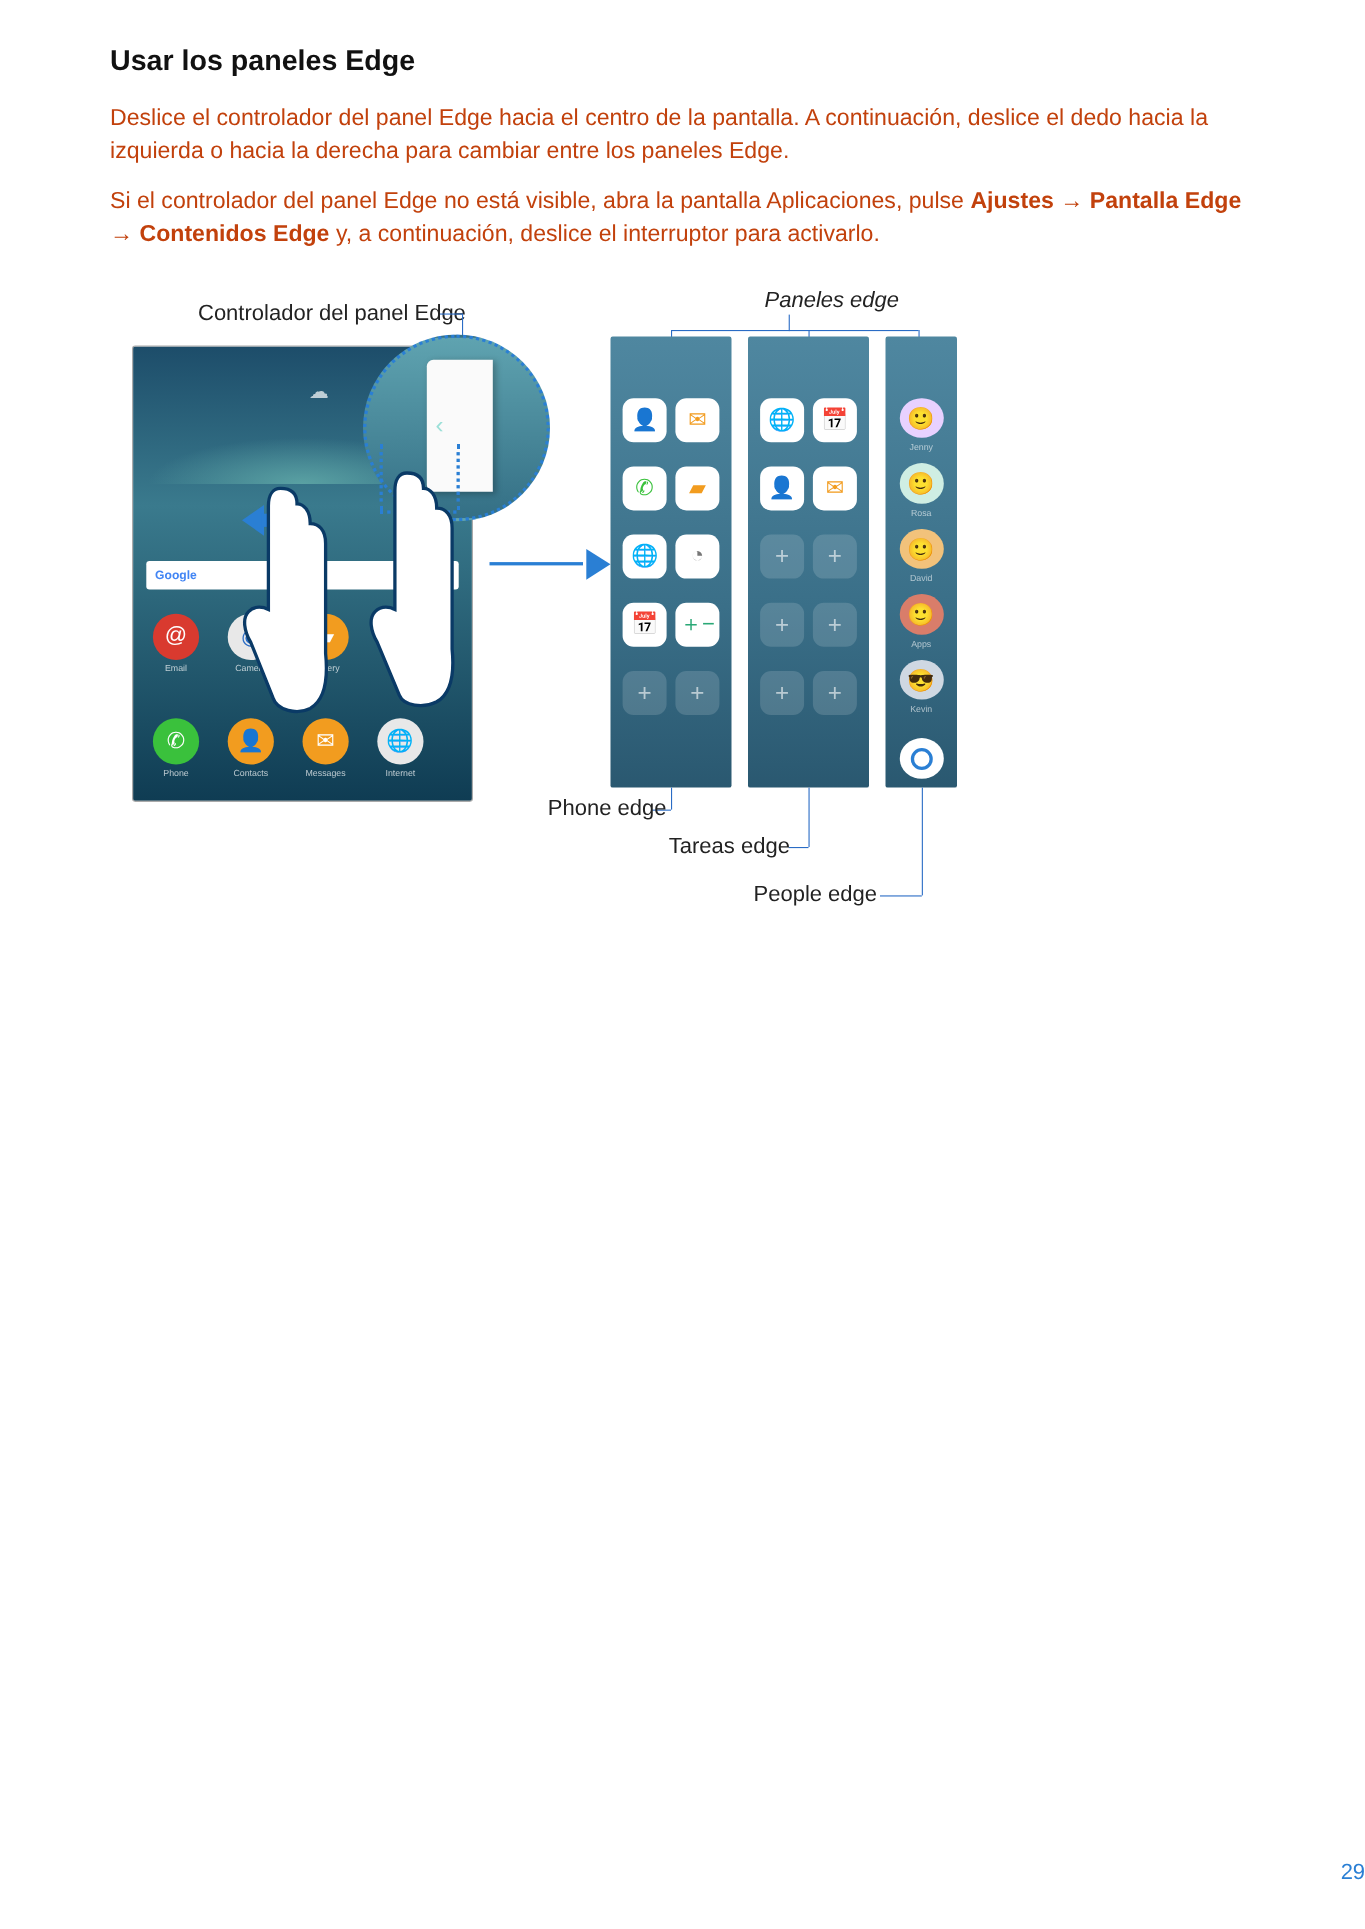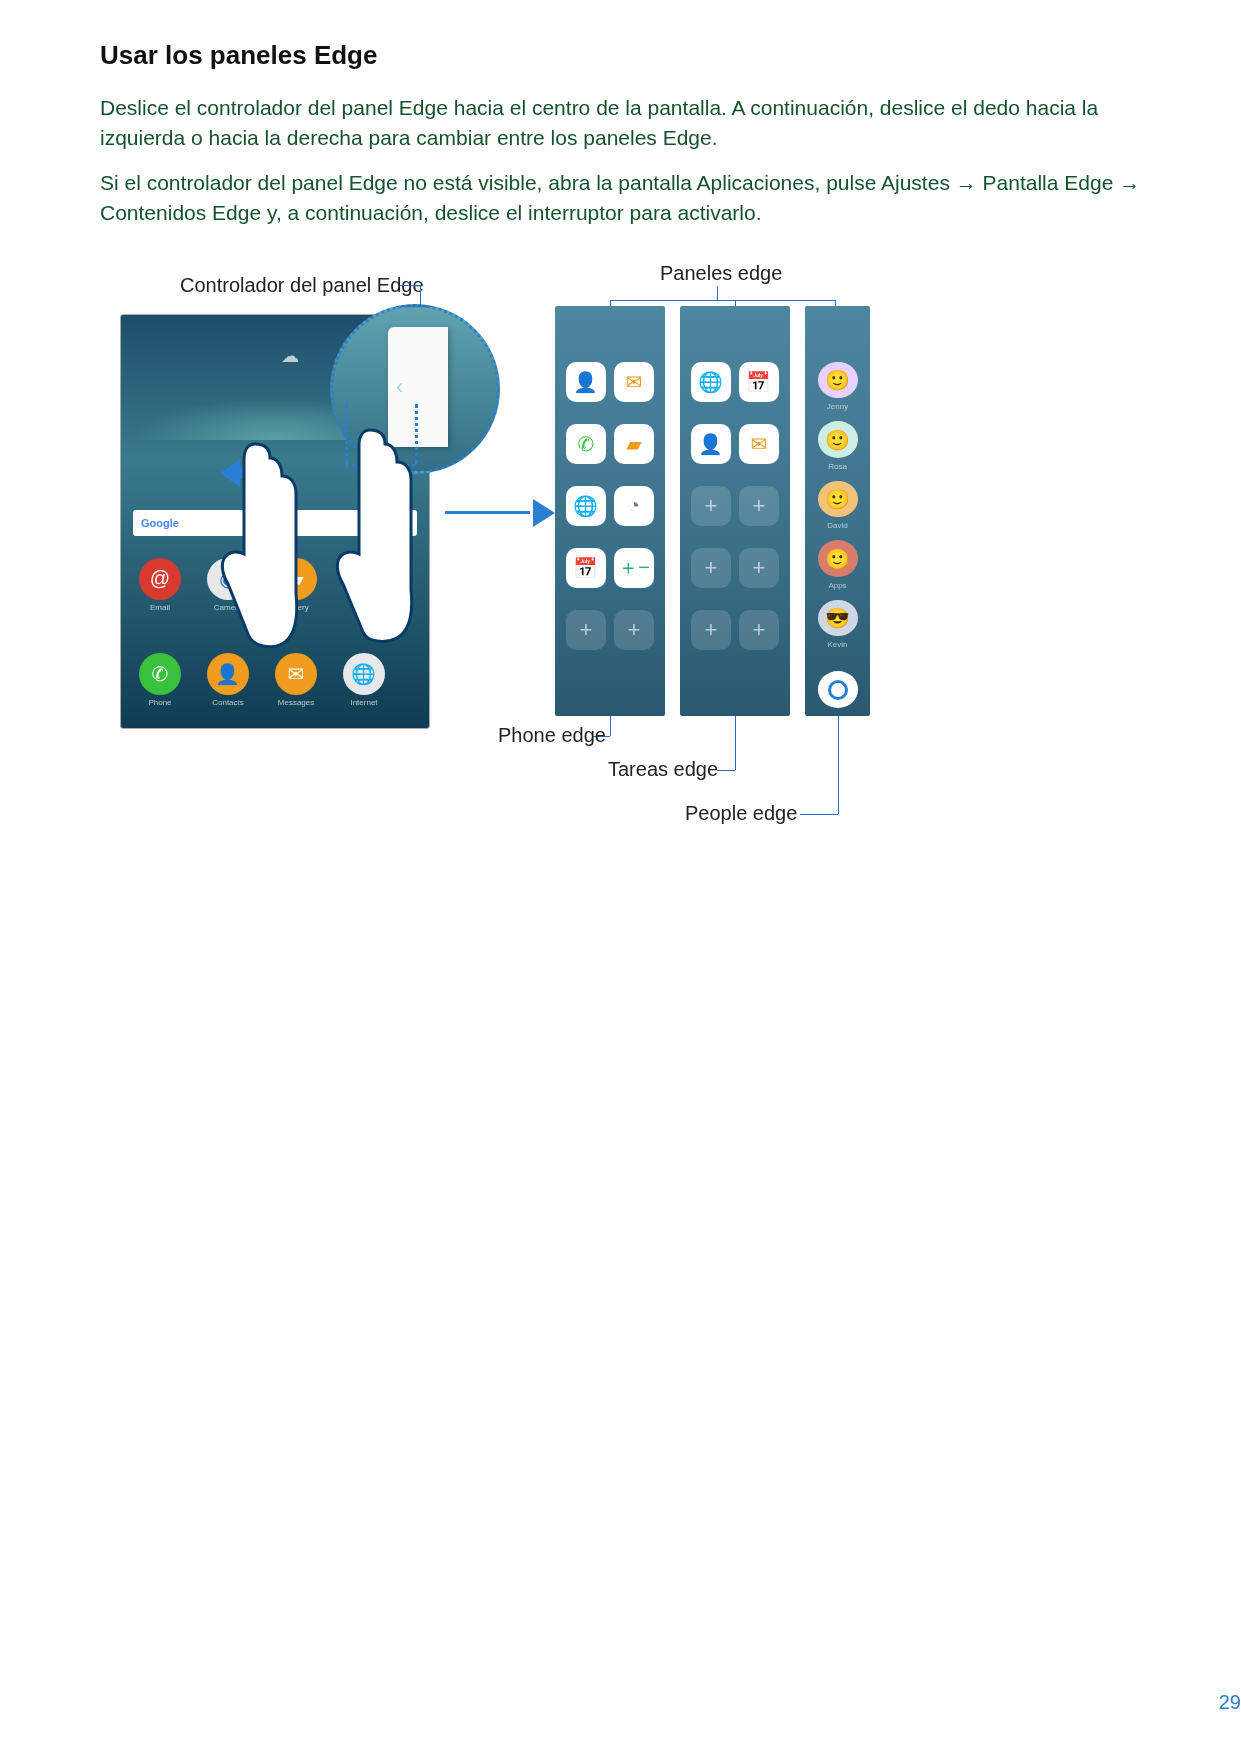--- a/index.html
+++ b/index.html
@@ -29,24 +29,24 @@
   }
   h2.section {
     font-size: 26px;
     font-weight: bold;
     color: #111;
     margin-bottom: 22px;
   }
   p.body {
     font-size: 21px;
     line-height: 1.45;
-    color: #14532d;
+    color: #c2410c;
     margin-bottom: 14px;
   }
-  p.body b { font-weight: normal; }
+  p.body b { font-weight: bold; }
   .arrow { font-family: Arial, sans-serif; }
 
   .figure-area {
     position: relative;
     margin-top: 45px;
     height: 600px;
   }
 
   
   .ann {
@@ -216,21 +216,21 @@
   <p class="body">
     <span>Si el controlador del panel Edge no está visible, abra la pantalla Aplicaciones, pulse </span><b>Ajustes</b><span class="arrow"> → </span><b>Pantalla Edge</b><span class="arrow"> → </span><b>Contenidos Edge</b><span> y, a continuación, deslice el interruptor para activarlo.</span>
   </p>
 
   <div class="figure-area">
 
     <span class="ann" style="left:80px; top:0px;">Controlador del panel Edge</span>
     <div class="ann-line-h" style="left:300px; top:11px; width:20px;"></div>
     <div class="ann-line-v" style="left:320px; top:11px; height:75px;"></div>
 
-    <span class="ann" style="left:560px; top:-12px;">Paneles edge</span>
+    <span class="ann" style="left:595px; top:-12px;font-style:italic;">Paneles edge</span>
     <div class="ann-line-v" style="left:617px; top:12px; height:15px;"></div>
     <div class="ann-line-h" style="left:510px; top:26px; width:225px;"></div>
     <div class="ann-line-v" style="left:510px; top:26px; height:10px;"></div>
     <div class="ann-line-v" style="left:635px; top:26px; height:10px;"></div>
     <div class="ann-line-v" style="left:735px; top:26px; height:10px;"></div>
 
     <div class="phone">
       <div class="widget">☁</div>
       <div class="hill"></div>
       <div class="search">

